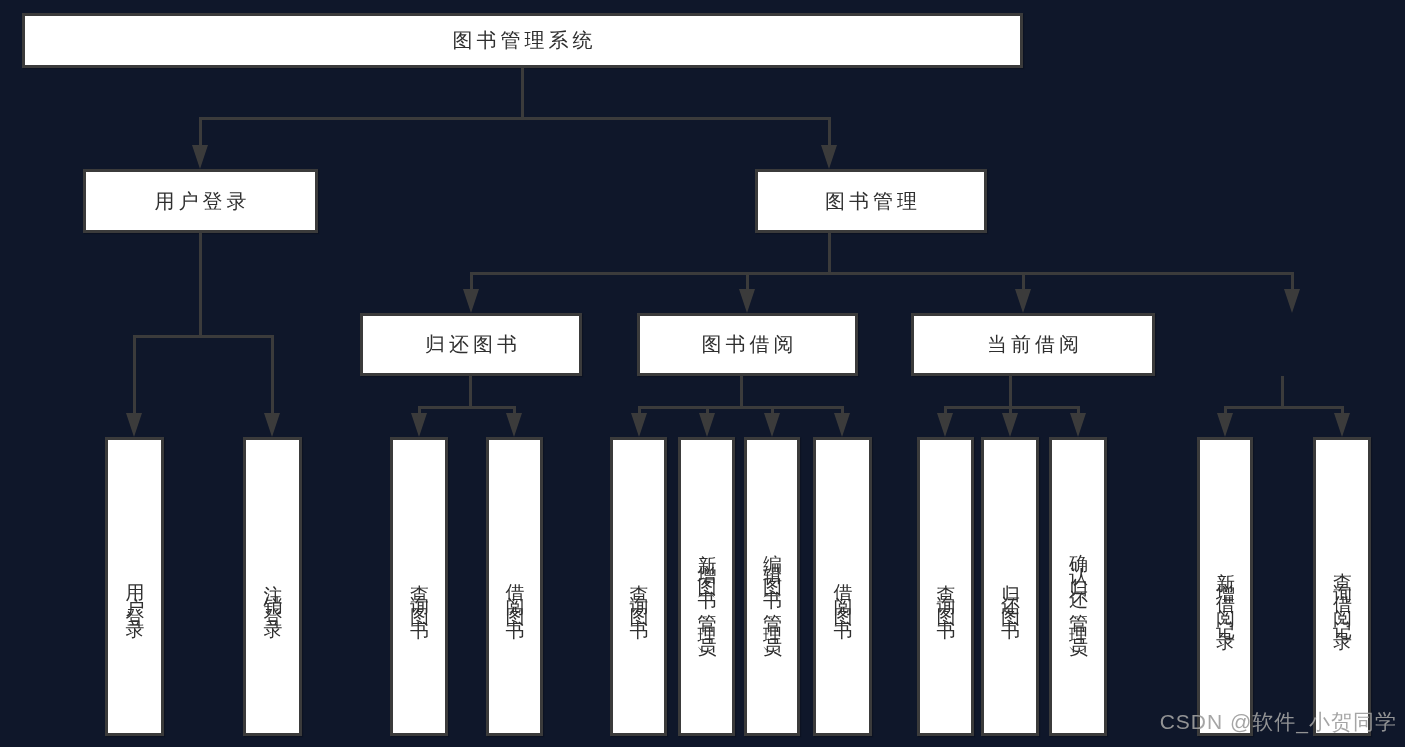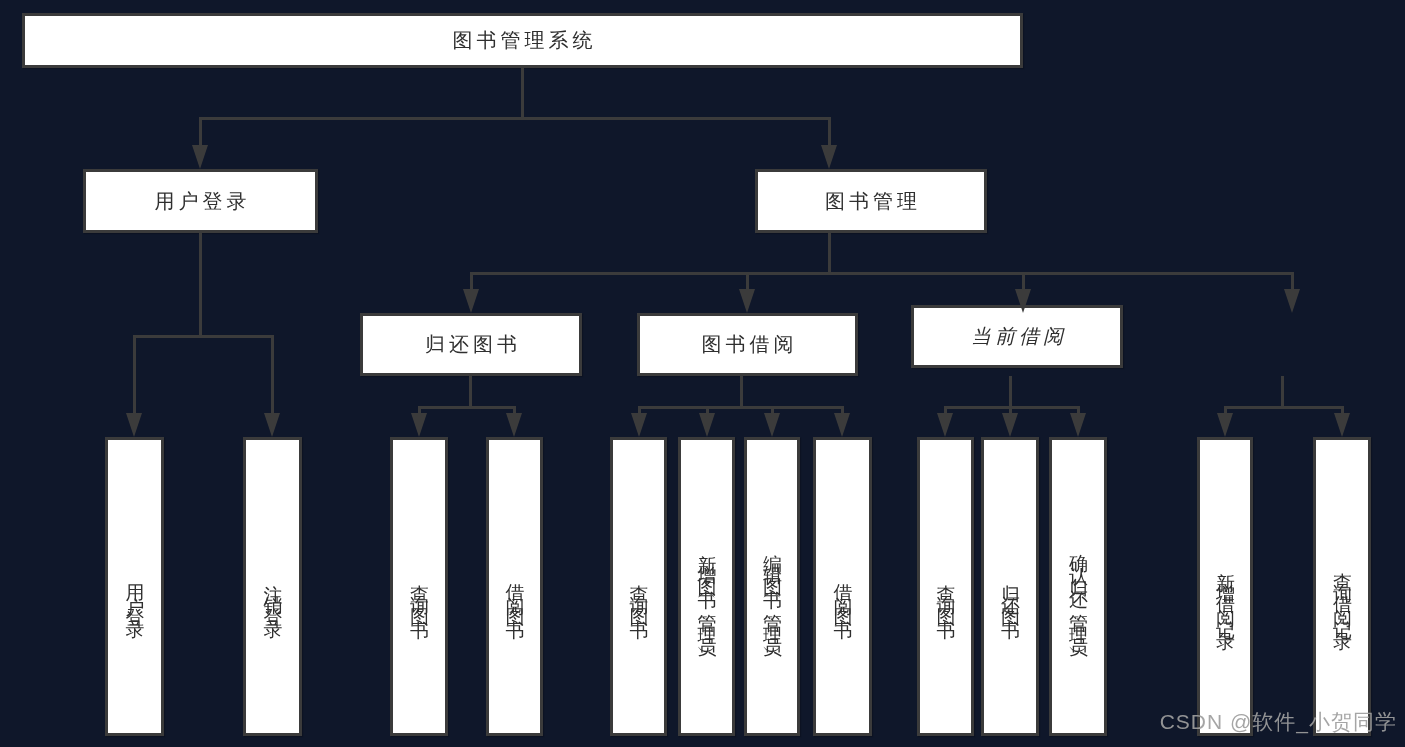--- a/index.html
+++ b/index.html
@@ -45,21 +45,21 @@
   <div class="box h" style="left:713px;top:169px;width:232px;height:64px;margin-left:42px;">
     <span>图书管理</span>
   </div>
 
   <div class="box h" style="left:360px;top:313px;width:222px;height:63px;">
     <span>归还图书</span>
   </div>
   <div class="box h" style="left:637px;top:313px;width:221px;height:63px;">
     <span>图书借阅</span>
   </div>
-  <div class="box h" style="left:911px;top:305px;width:212px;height:63px;font-style:italic;">
+  <div class="box h" style="left:911px;top:313px;width:244px;height:63px;">
     <span>当前借阅</span>
   </div>
 
   <div class="box v" style="left:105px;top:437px;width:59px;height:299px;">
     <span>用户登录</span>
   </div>
   <div class="box v" style="left:243px;top:437px;width:59px;height:299px;">
     <span>注销登录</span>
   </div>
 

